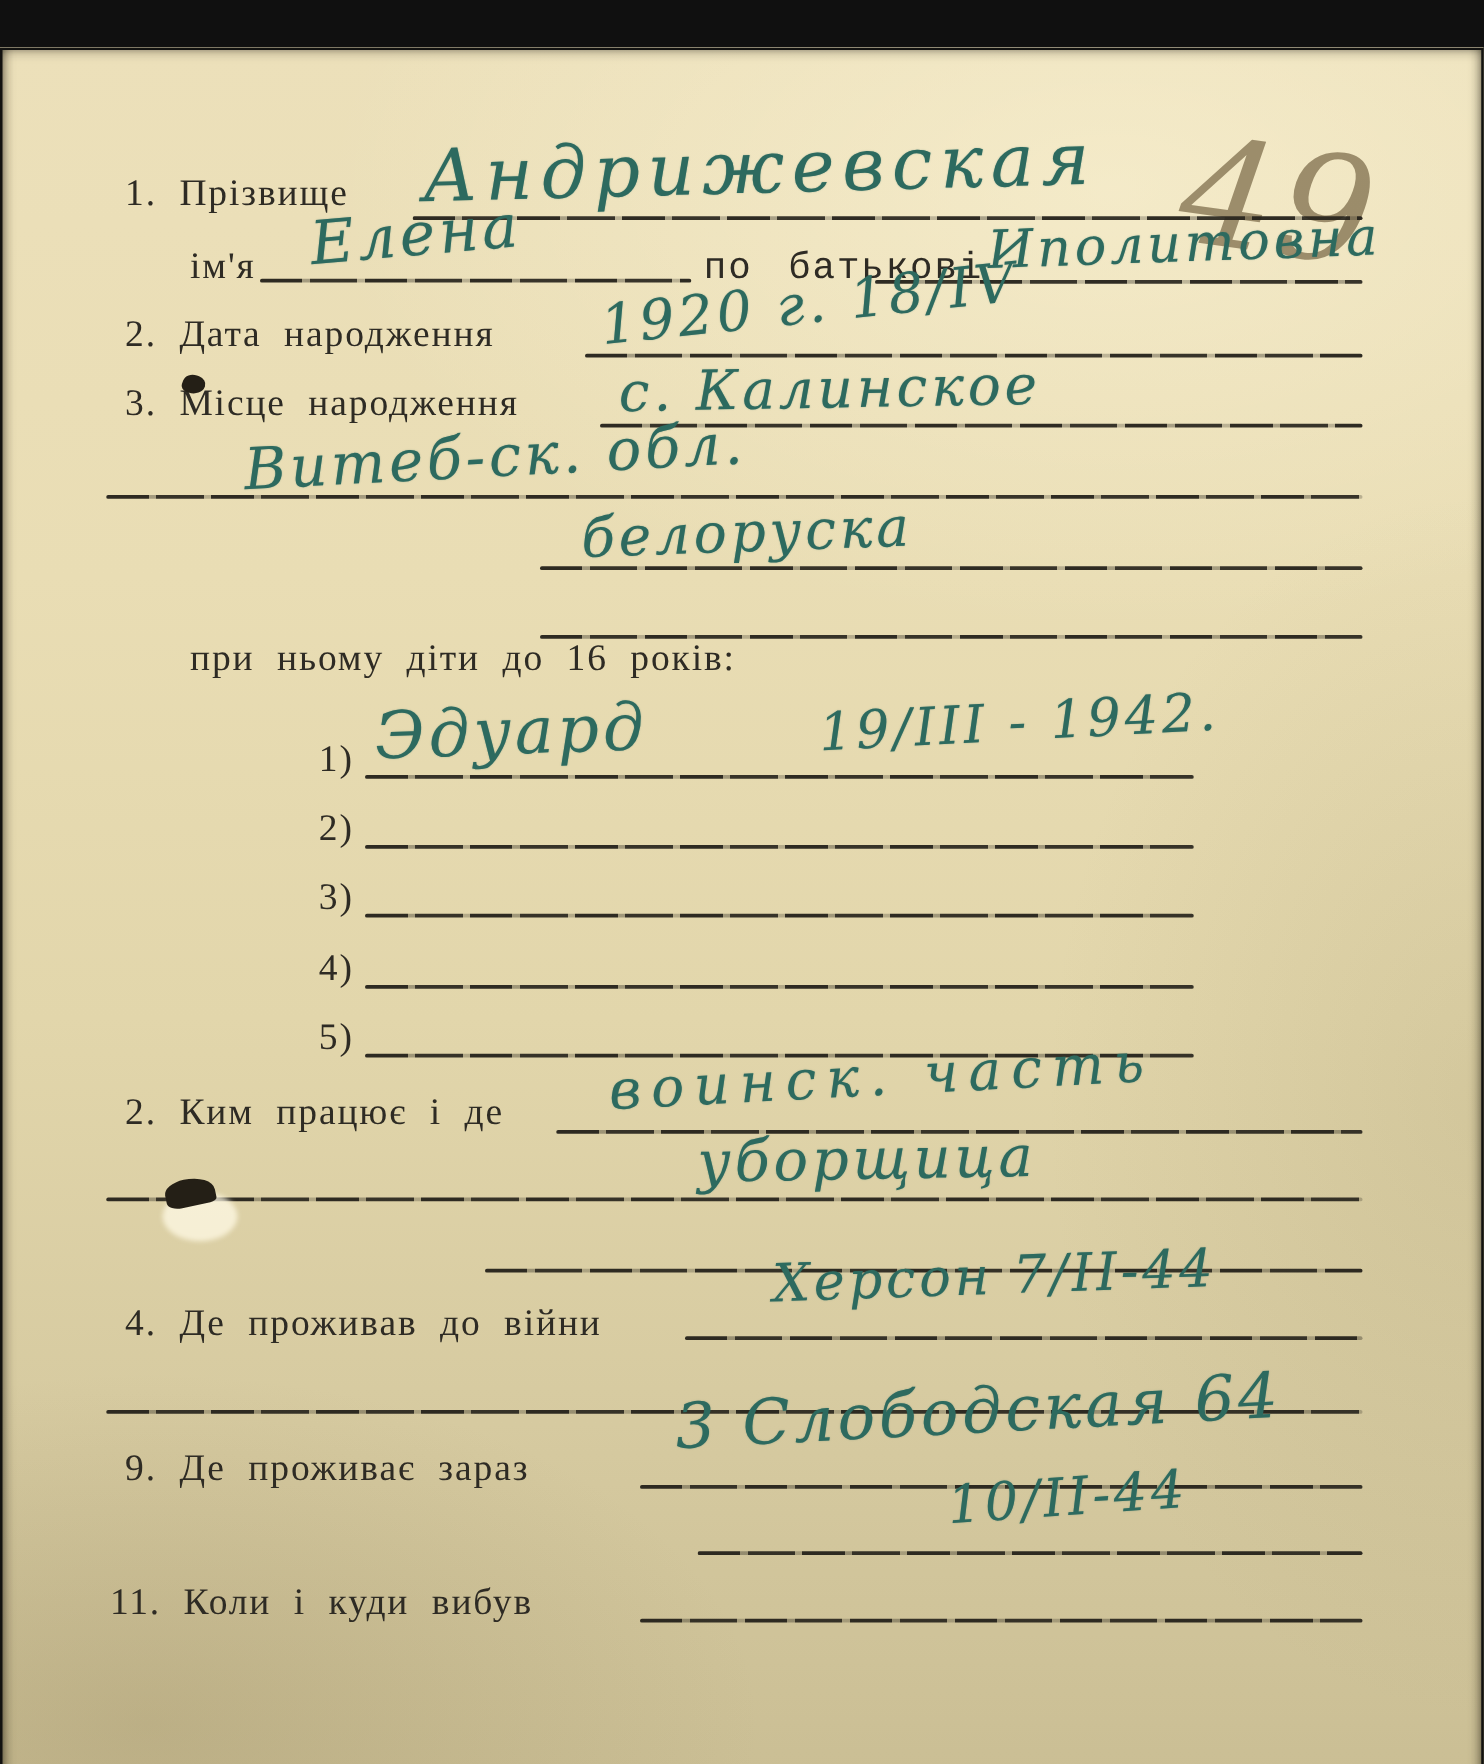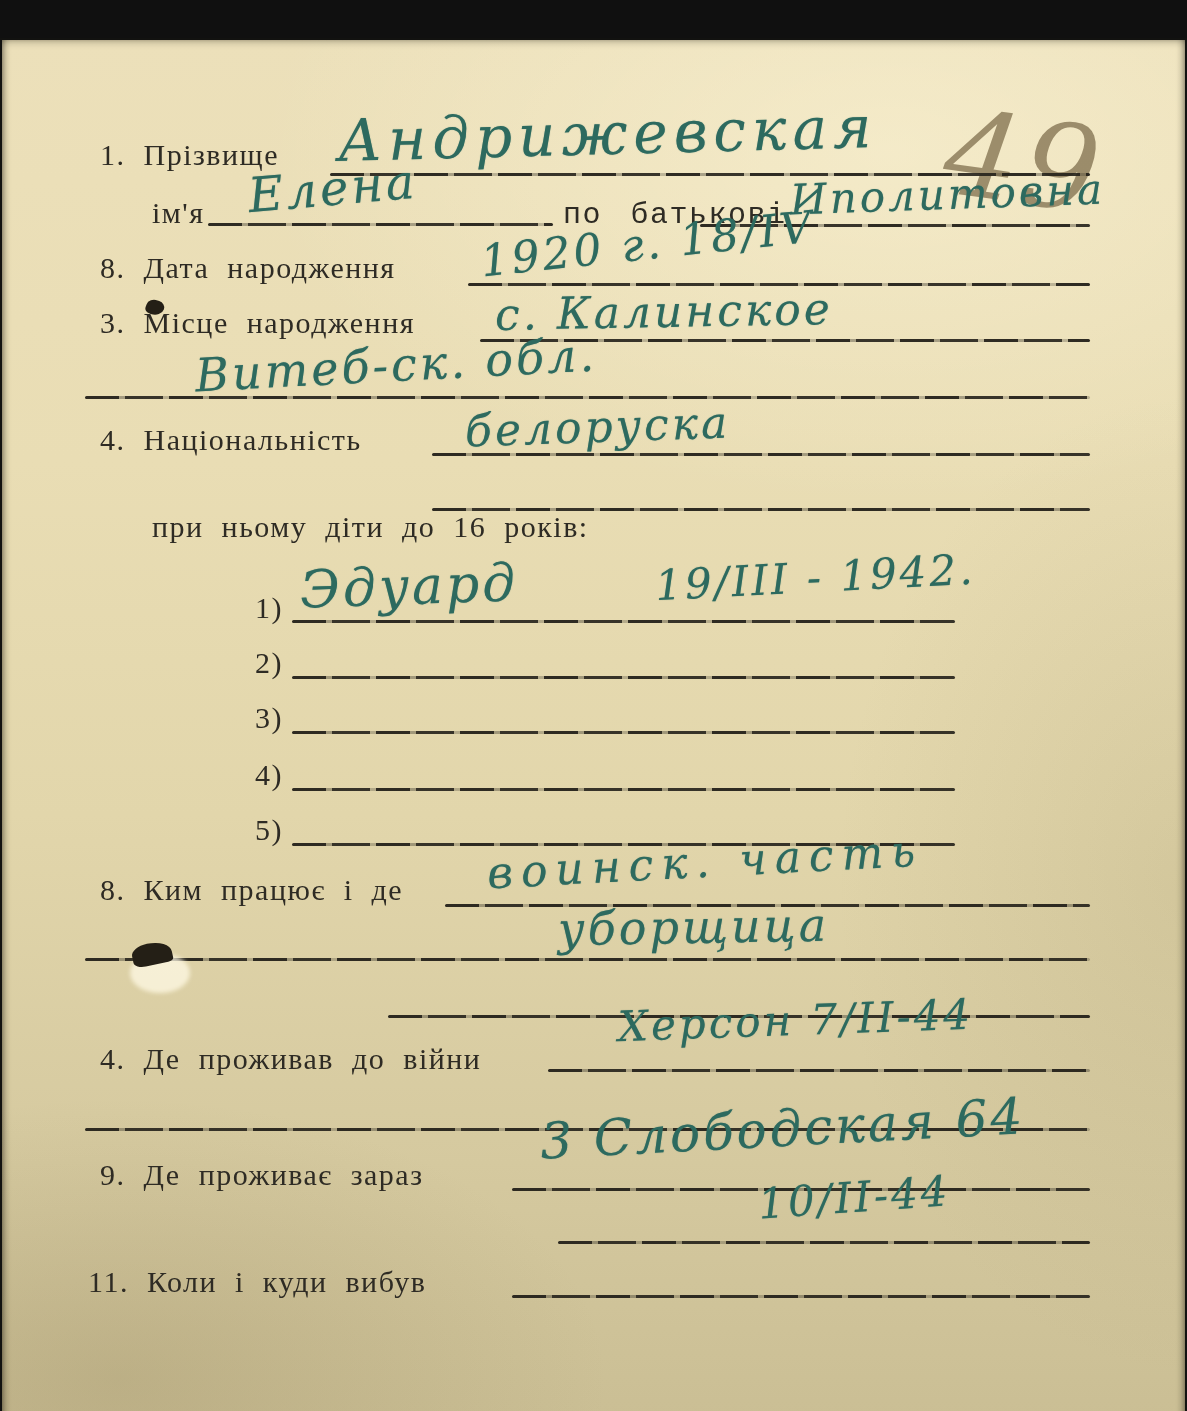--- a/index.html
+++ b/index.html
@@ -69,32 +69,31 @@
   <span class="pencil" style="left:945px;top:55px;font-size:118px;transform:rotate(8deg);">49</span>
   <div class="rule" style="left:330px;top:135px;width:760px;"></div>
 
   <span class="lbl" style="left:152px;top:158px;">ім'я</span>
   <span class="hw" style="left:248px;top:122px;font-size:48px;transform:rotate(-5deg);">Елена</span>
   <div class="rule" style="left:208px;top:185px;width:345px;"></div>
   <span class="lbl" style="left:563px;top:160px;font-family:Liberation Mono, monospace;">по батькові</span>
   <span class="hw" style="left:790px;top:132px;font-size:42px;transform:rotate(-2deg);">Иполитовна</span>
   <div class="rule" style="left:700px;top:186px;width:390px;"></div>
 
-  <span class="lbl" style="left:100px;top:213px;">8. Дата народження</span>
+  <span class="lbl" style="left:100px;top:213px;">2. Дата народження</span>
   <span class="hw" style="left:480px;top:180px;font-size:44px;transform:rotate(-6deg);">1920 г. 18/IV</span>
   <div class="rule" style="left:468px;top:245px;width:622px;"></div>
 
   <span class="lbl" style="left:100px;top:268px;">3. Місце народження</span>
   <div class="speck" style="left:146px;top:262px;width:18px;height:15px;transform:rotate(20deg);"></div>
   <span class="hw" style="left:495px;top:248px;font-size:44px;transform:rotate(-1deg);">с. Калинское</span>
   <div class="rule" style="left:480px;top:301px;width:610px;"></div>
   <span class="hw" style="left:195px;top:300px;font-size:46px;transform:rotate(-3deg);">Витеб-ск. обл.</span>
   <div class="rule" style="left:85px;top:358px;width:1005px;"></div>
 
-  <span class="lbl" style="left:100px;top:385px;">4. Національність</span>
   <span class="hw" style="left:465px;top:363px;font-size:44px;transform:rotate(-2deg);">белоруска</span>
   <div class="rule" style="left:432px;top:415px;width:658px;"></div>
 
   <div class="rule" style="left:432px;top:470px;width:658px;"></div>
 
   <span class="lbl" style="left:152px;top:472px;text-align:right;">при ньому діти до 16 років:</span>
 
   <span class="lbl" style="left:255px;top:553px;">1)</span>
   <span class="hw" style="left:300px;top:518px;font-size:52px;transform:rotate(-2deg);">Эдуард</span>
   <span class="hw" style="left:655px;top:515px;font-size:42px;transform:rotate(-3deg);">19/III - 1942.</span>
@@ -105,21 +104,21 @@
 
   <span class="lbl" style="left:255px;top:663px;">3)</span>
   <div class="rule" style="left:292px;top:693px;width:663px;"></div>
 
   <span class="lbl" style="left:255px;top:720px;">4)</span>
   <div class="rule" style="left:292px;top:750px;width:663px;"></div>
 
   <span class="lbl" style="left:255px;top:775px;">5)</span>
   <div class="rule" style="left:292px;top:805px;width:663px;"></div>
 
-  <span class="lbl" style="left:100px;top:835px;">8. Ким працює і де</span>
+  <span class="lbl" style="left:100px;top:835px;">2. Ким працює і де</span>
   <span class="hw" style="left:487px;top:798px;font-size:44px;letter-spacing:8px;transform:rotate(-3deg);">воинск. часть</span>
   <div class="rule" style="left:445px;top:866px;width:645px;"></div>
   <span class="hw" style="left:558px;top:862px;font-size:46px;transform:rotate(-1deg);">уборщица</span>
   <div class="rule" style="left:85px;top:920px;width:1005px;"></div>
   <div class="halo" style="left:130px;top:915px;width:60px;height:40px;"></div>
   <div class="speck" style="left:132px;top:905px;width:40px;height:22px;transform:rotate(-12deg);border-radius:60% 80% 20% 40%;"></div>
 
   <div class="rule" style="left:388px;top:977px;width:702px;"></div>
 
   <span class="lbl" style="left:100px;top:1004px;">4. Де проживав до війни</span>

